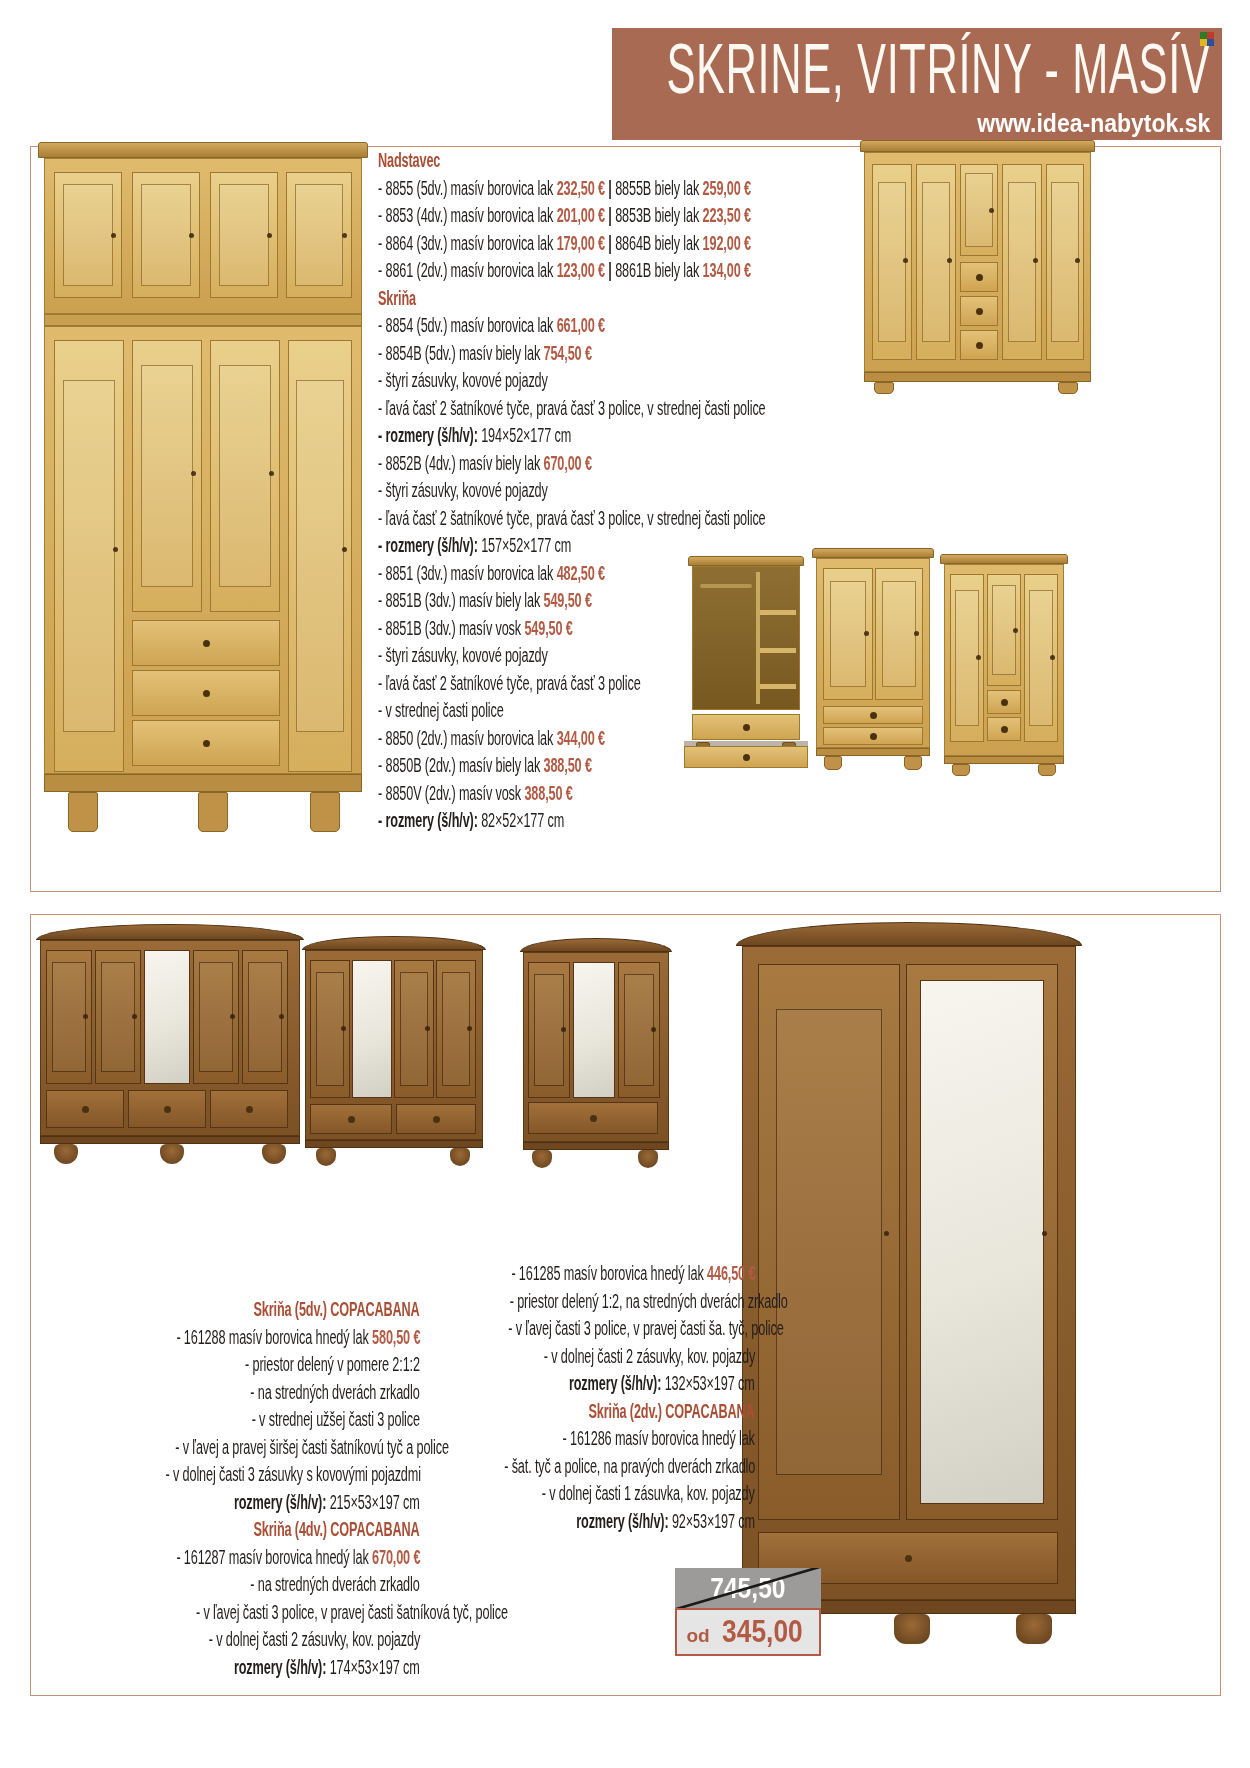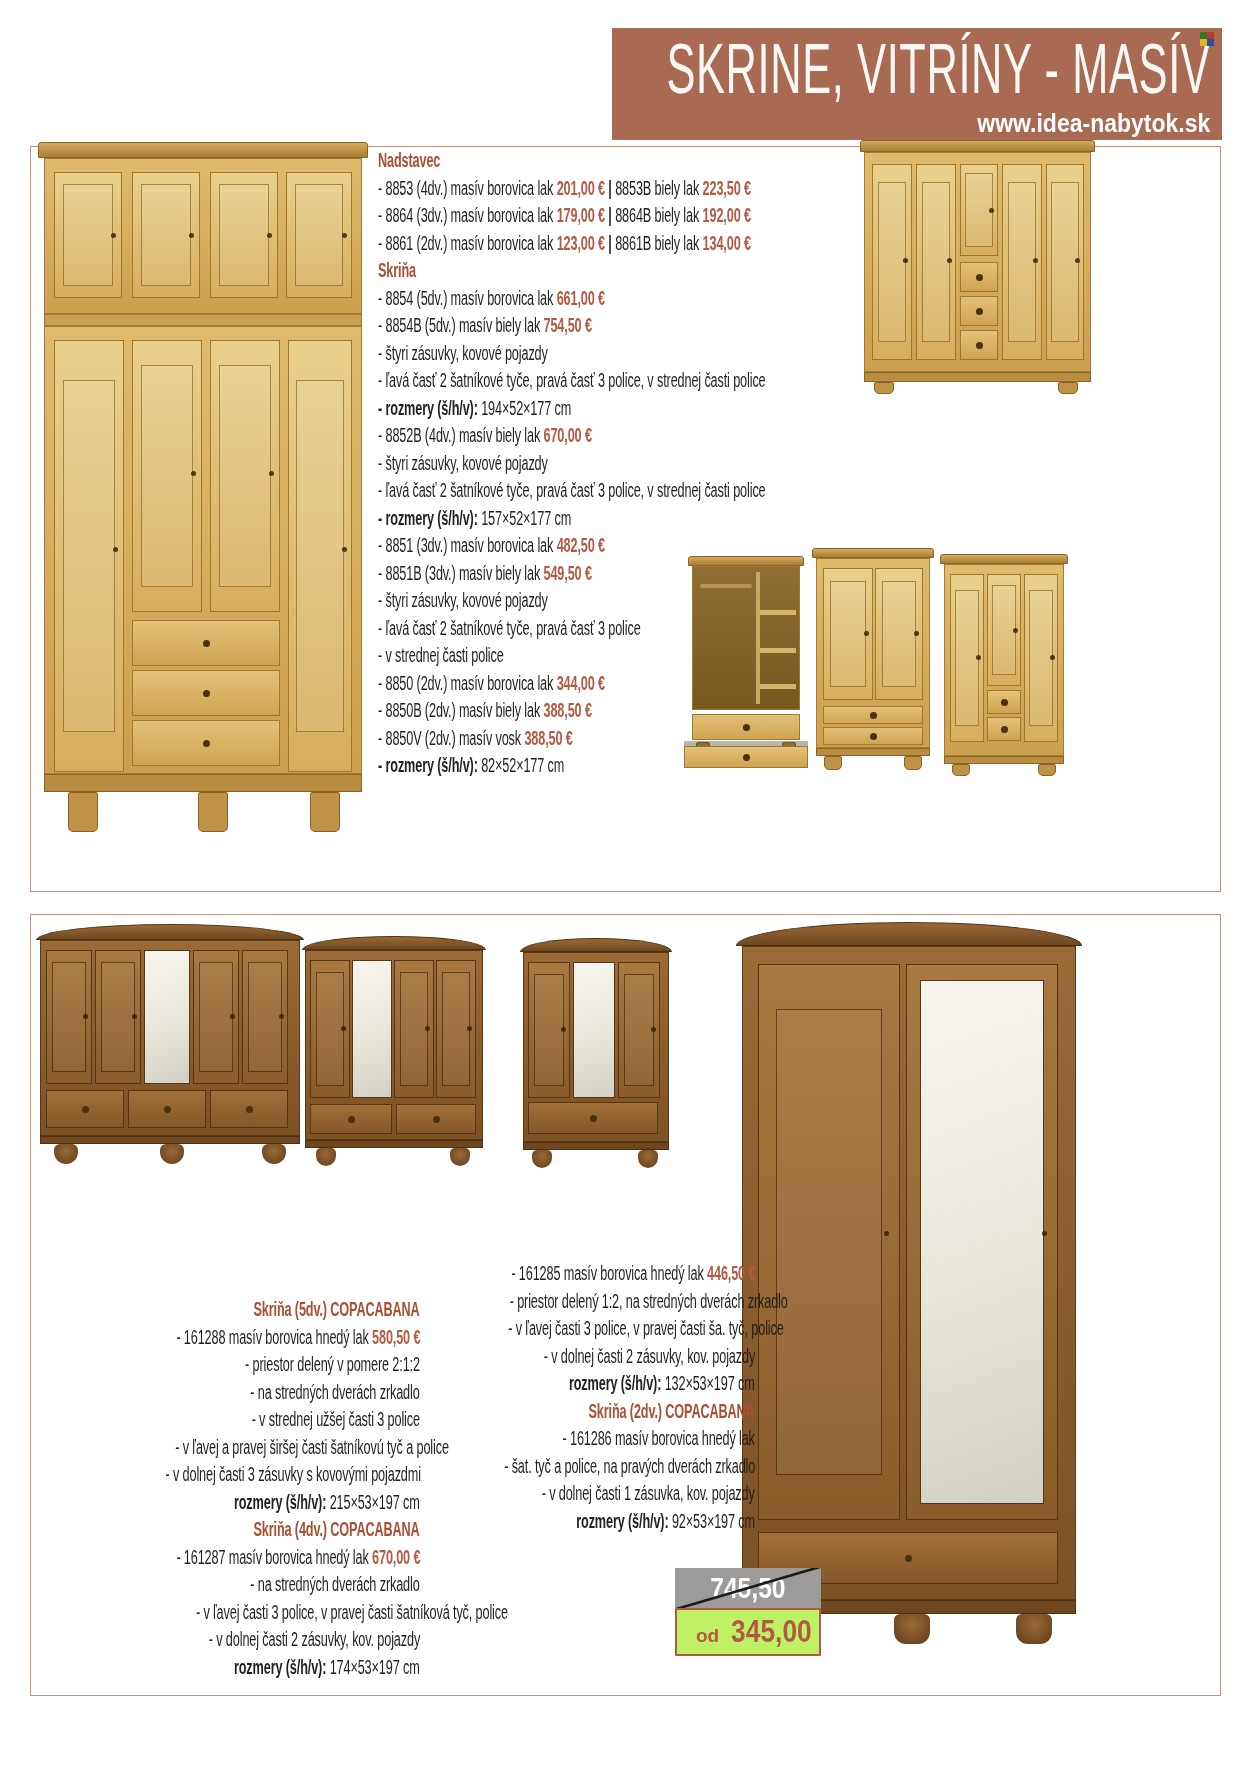--- a/index.html
+++ b/index.html
@@ -36,22 +36,22 @@
   .sg-h{color:#a84f36;font-weight:bold;}
   .sg-p{color:#b25a43;font-weight:bold;}
   .sg-b{color:#221e1c;font-weight:bold;}
   .sg-bar{color:#221e1c;font-weight:bold;}
 
   
   .badge{position:absolute;left:675px;top:1568px;width:146px;}
   .badge-old{position:relative;height:40px;background:#9d9b99;display:flex;align-items:center;justify-content:center;}
   .badge-old .val{color:#ffffff;font-weight:bold;font-size:30px;transform:scaleX(.82);white-space:nowrap;}
   .badge-old svg{position:absolute;left:0;top:0;width:100%;height:100%;}
-  .badge-new{height:40px;background:#bef264;border:2px solid #b25a43;display:flex;align-items:baseline;
-             justify-content:flex-end;gap:5px;padding-top:4px;}
+  .badge-new{height:40px;background:#e5e5e5;border:2px solid #b25a43;display:flex;align-items:baseline;
+             justify-content:center;gap:5px;padding-top:4px;}
   .badge-new .od{color:#b25a43;font-weight:bold;font-size:19px;}
   .badge-new .nv{color:#b25a43;font-weight:bold;font-size:31px;transform:scaleX(.85);white-space:nowrap;}
 
   
   .footer-bar{position:absolute;left:768px;top:1680px;width:482px;height:60px;background:#a86a52;}
   .pageno{position:absolute;right:48px;top:50%;transform:translateY(-52%) scaleX(.85);
           color:#ffffff;font-weight:bold;font-size:42px;}
 
   
   #furnitureLayer{position:absolute;left:0;top:0;width:100%;height:100%;pointer-events:none;}
@@ -231,35 +231,37 @@
         <div class="drawer" style="left: 22px; top: 610px; width: 300px; height: 52px;"></div>
         <div class="plinth" style="left: 6px; top: 678px; width: 334px; height: 14px;"></div>
         <div class="foot-bun" style="left: 30px; top: 692px; width: 36px; height: 30px;"></div>
         <div class="foot-bun" style="left: 158px; top: 692px; width: 36px; height: 30px;"></div>
         <div class="foot-bun" style="left: 280px; top: 692px; width: 36px; height: 30px;"></div>
       </div>
     </div>
 
   <div class="cat-lines top-list">
       <div class="cat-line"><span class="inner"><span class="sg-h">Nadstavec</span></span></div>
+      <div class="cat-line"><span class="inner"><span class="sg-n">- 8855 (5dv.) masív borovica lak </span><span class="sg-p">232,50 €</span><span class="sg-bar"> | </span><span class="sg-n">8855B biely lak </span><span class="sg-p">259,00 €</span></span></div>
       <div class="cat-line"><span class="inner"><span class="sg-n">- 8853 (4dv.) masív borovica lak </span><span class="sg-p">201,00 €</span><span class="sg-bar"> | </span><span class="sg-n">8853B biely lak </span><span class="sg-p">223,50 €</span></span></div>
       <div class="cat-line"><span class="inner"><span class="sg-n">- 8864 (3dv.) masív borovica lak </span><span class="sg-p">179,00 €</span><span class="sg-bar"> | </span><span class="sg-n">8864B biely lak </span><span class="sg-p">192,00 €</span></span></div>
       <div class="cat-line"><span class="inner"><span class="sg-n">- 8861 (2dv.) masív borovica lak </span><span class="sg-p">123,00 €</span><span class="sg-bar"> | </span><span class="sg-n">8861B biely lak </span><span class="sg-p">134,00 €</span></span></div>
       <div class="cat-line"><span class="inner"><span class="sg-h">Skriňa</span></span></div>
       <div class="cat-line"><span class="inner"><span class="sg-n">- 8854 (5dv.) masív borovica lak </span><span class="sg-p">661,00 €</span></span></div>
       <div class="cat-line"><span class="inner"><span class="sg-n">- 8854B (5dv.) masív biely lak </span><span class="sg-p">754,50 €</span></span></div>
       <div class="cat-line"><span class="inner"><span class="sg-n">- štyri zásuvky, kovové pojazdy</span></span></div>
       <div class="cat-line"><span class="inner"><span class="sg-n">- ľavá časť 2 šatníkové tyče, pravá časť 3 police, v strednej časti police</span></span></div>
       <div class="cat-line"><span class="inner"><span class="sg-b">- rozmery (š/h/v): </span><span class="sg-n">194×52×177 cm</span></span></div>
       <div class="cat-line"><span class="inner"><span class="sg-n">- 8852B (4dv.) masív biely lak </span><span class="sg-p">670,00 €</span></span></div>
       <div class="cat-line"><span class="inner"><span class="sg-n">- štyri zásuvky, kovové pojazdy</span></span></div>
       <div class="cat-line"><span class="inner"><span class="sg-n">- ľavá časť 2 šatníkové tyče, pravá časť 3 police, v strednej časti police</span></span></div>
       <div class="cat-line"><span class="inner"><span class="sg-b">- rozmery (š/h/v): </span><span class="sg-n">157×52×177 cm</span></span></div>
       <div class="cat-line"><span class="inner"><span class="sg-n">- 8851 (3dv.) masív borovica lak </span><span class="sg-p">482,50 €</span></span></div>
       <div class="cat-line"><span class="inner"><span class="sg-n">- 8851B (3dv.) masív biely lak </span><span class="sg-p">549,50 €</span></span></div>
+      <div class="cat-line"><span class="inner"><span class="sg-n">- 8851B (3dv.) masív vosk </span><span class="sg-p">549,50 €</span></span></div>
       <div class="cat-line"><span class="inner"><span class="sg-n">- štyri zásuvky, kovové pojazdy</span></span></div>
       <div class="cat-line"><span class="inner"><span class="sg-n">- ľavá časť 2 šatníkové tyče, pravá časť 3 police</span></span></div>
       <div class="cat-line"><span class="inner"><span class="sg-n">- v strednej časti police</span></span></div>
       <div class="cat-line"><span class="inner"><span class="sg-n">- 8850 (2dv.) masív borovica lak </span><span class="sg-p">344,00 €</span></span></div>
       <div class="cat-line"><span class="inner"><span class="sg-n">- 8850B (2dv.) masív biely lak </span><span class="sg-p">388,50 €</span></span></div>
       <div class="cat-line"><span class="inner"><span class="sg-n">- 8850V (2dv.) masív vosk </span><span class="sg-p">388,50 €</span></span></div>
       <div class="cat-line"><span class="inner"><span class="sg-b">- rozmery (š/h/v): </span><span class="sg-n">82×52×177 cm</span></span></div>
     </div>
 
   <div class="cat-lines align-right bl-list">

